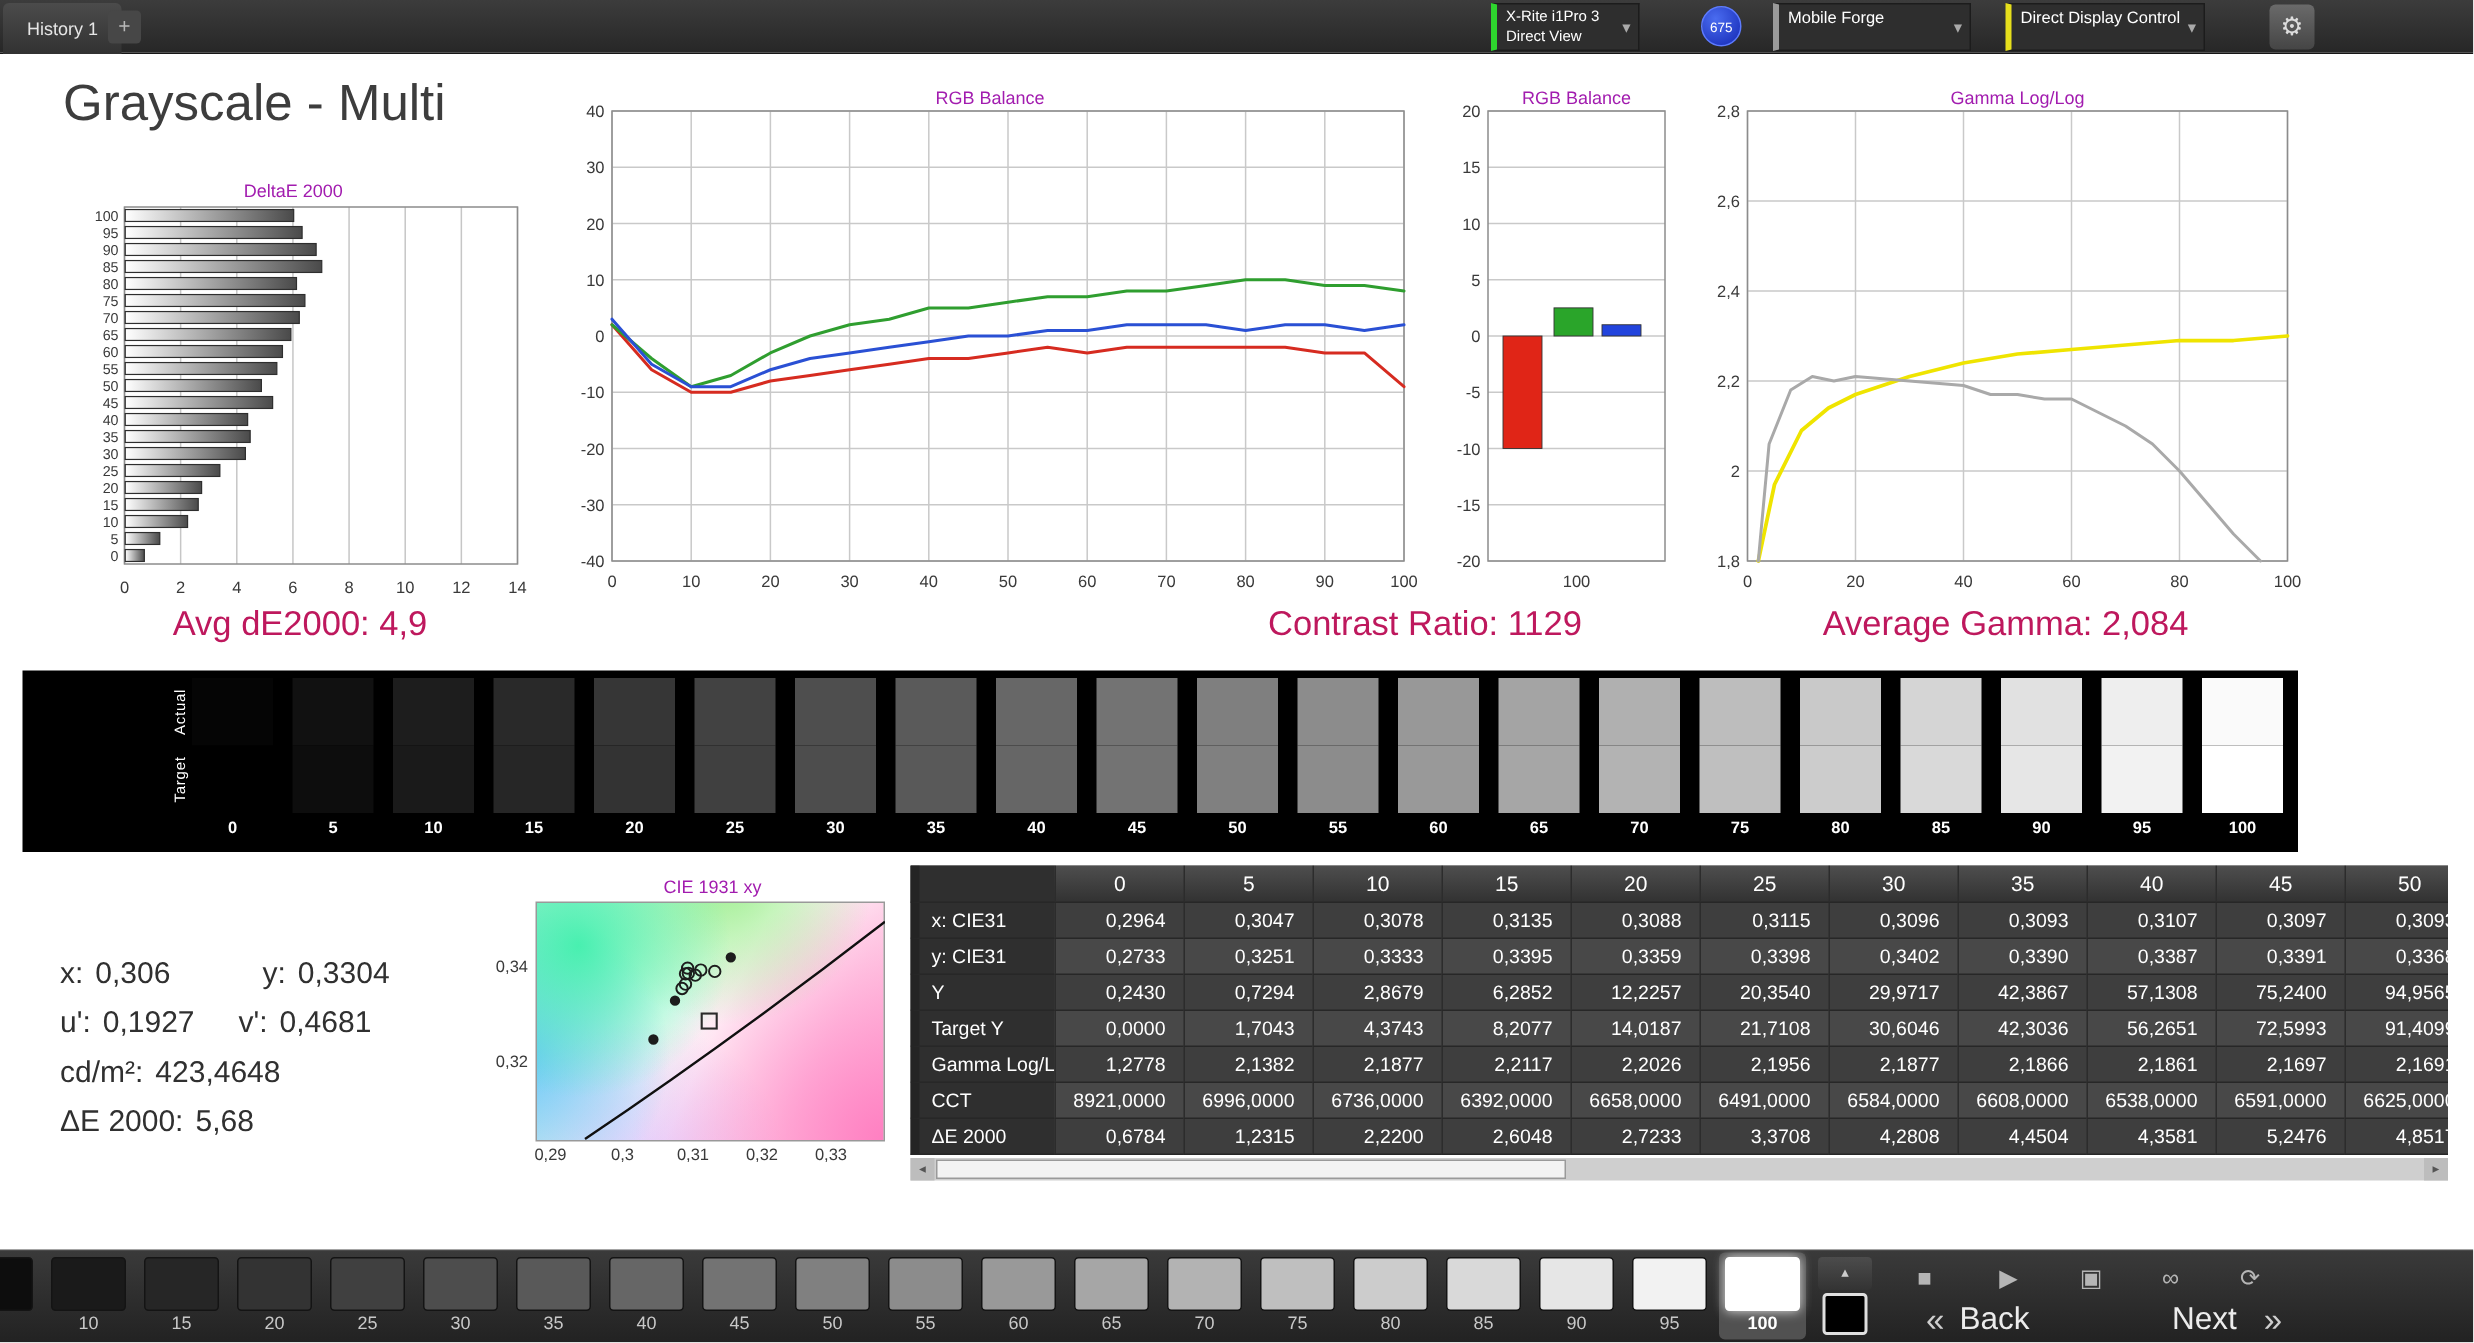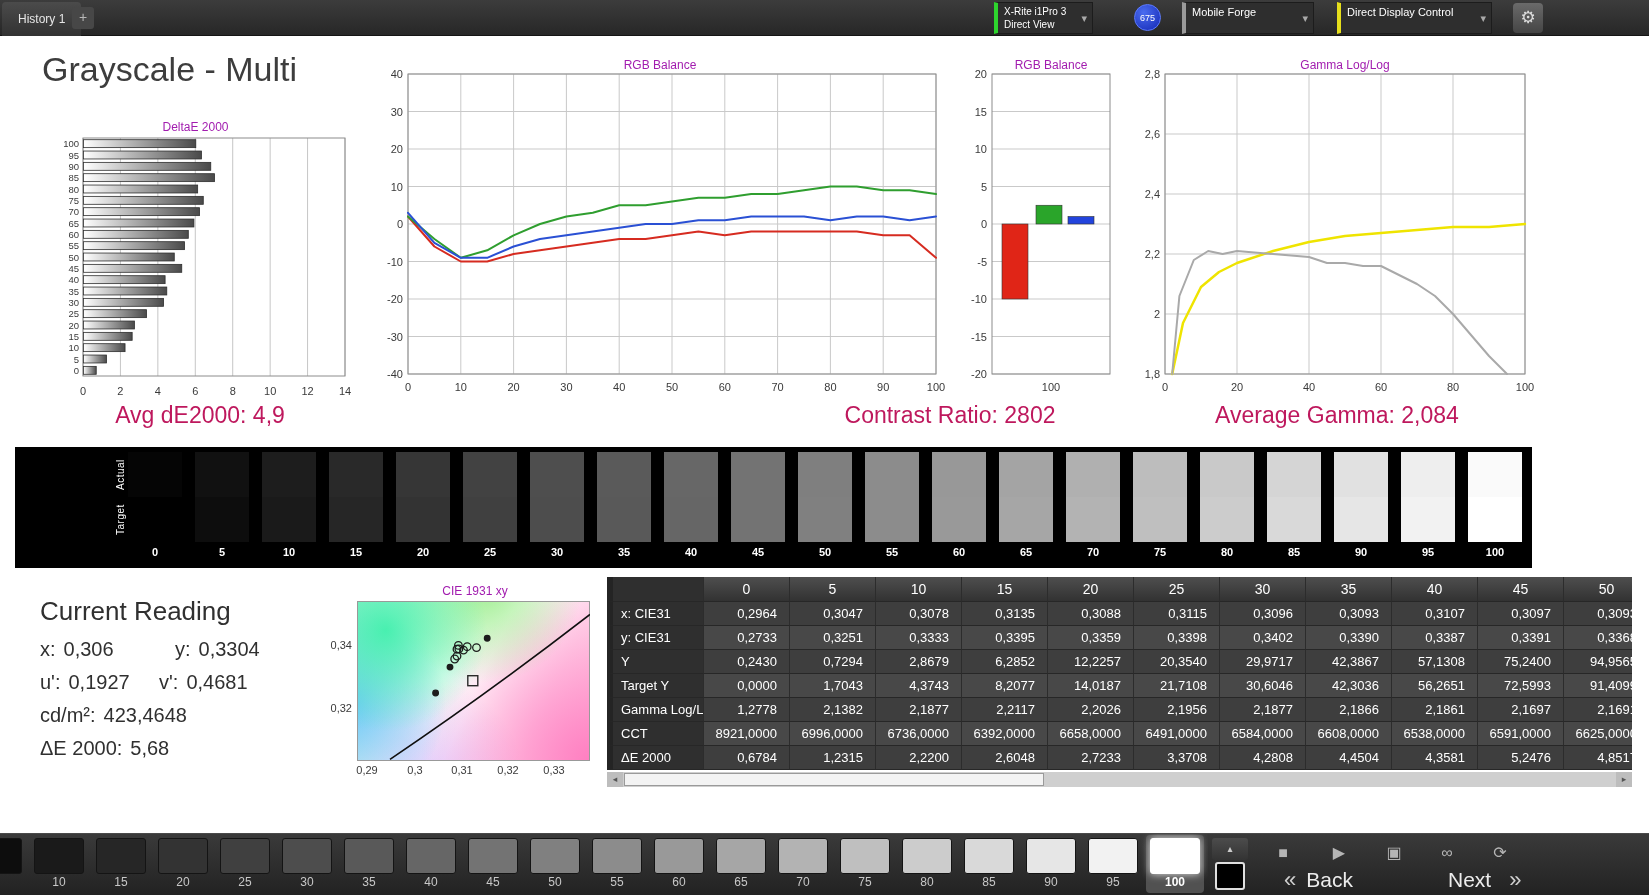--- a/index.html
+++ b/index.html
@@ -16,21 +16,21 @@
        text-align:center;line-height:21px;font-size:14px;cursor:default;}
   .selbox{top:2px;height:32px;background:#2e2e2e;border:1px solid #1c1c1c;border-left:4px solid #555;
        color:#fff;display:flex;align-items:center;padding-left:6px;}
   .selbox .chev{margin-left:auto;padding-right:5px;color:#aaa;font-size:11px;}
   #meterbox{left:994px;width:99px;border-left-color:#2ed52e;}
   #meterbox .sel2 div{font-size:10px;line-height:13px;white-space:nowrap;}
   #badge{left:1134px;top:4px;width:27px;height:27px;border-radius:50%;
        background:radial-gradient(circle at 35% 30%,#4a6cf0,#1428b4);border:1px solid #5d7bff;
        color:#fff;font-size:9px;text-align:center;line-height:27px;}
   #sourcebox{left:1182px;width:132px;border-left-color:#9a9a9a;}
-  #ddcbox{left:1337px;width:155px;border-left-color:#e6df1c;}
+  #ddcbox{left:1337px;width:133px;border-left-color:#e6df1c;}
   .sel1{font-size:11px;align-self:flex-start;padding-top:3px;white-space:nowrap;}
   #gearbtn{left:1513px;top:3px;width:30px;height:30px;background:linear-gradient(#6a6a6a,#454545);
        border-radius:4px;color:#ddd;font-size:17px;text-align:center;line-height:30px;}
 
   
   #page-title{left:42px;top:50px;font-size:34px;color:#3d3d3d;}
   .chart-title{font-size:12px;color:#a21caf;text-align:center;}
   #t-deltae{left:78px;top:120px;width:235px;}
   #t-rgbline{left:480px;top:58px;width:360px;}
   #t-rgbbar{left:962px;top:58px;width:178px;}
@@ -316,21 +316,21 @@
       <line x1="318" y1="8" x2="318" y2="308" stroke="#c9c9c9"></line>
       <text x="318" y="325" text-anchor="middle" font-size="11" fill="#3a3a3a">80</text>
       <line x1="390" y1="8" x2="390" y2="308" stroke="#c9c9c9"></line>
       <text x="390" y="325" text-anchor="middle" font-size="11" fill="#3a3a3a">100</text>
       <rect x="30" y="8" width="360" height="300" fill="none" stroke="#8c8c8c"></rect>
       <polyline points="37.2,308.0 48.0,257.0 66.0,221.0 84.0,206.0 102.0,197.0 138.0,185.0 174.0,176.0 210.0,170.0 246.0,167.0 282.0,164.0 318.0,161.0 354.0,161.0 390.0,158.0" fill="none" stroke="#efe400" stroke-width="2.5" stroke-linejoin="round" stroke-linecap="round"></polyline>
       <polyline points="37.2,308.0 44.4,230.0 58.8,194.0 73.2,185.0 87.6,188.0 102.0,185.0 138.0,188.0 174.0,191.0 192.0,197.0 210.0,197.0 228.0,200.0 246.0,200.0 264.0,209.0 282.0,218.0 300.0,230.0 318.0,248.0 336.0,269.0 354.0,290.0 372.0,308.0" fill="none" stroke="#a9a9a9" stroke-width="2" stroke-linejoin="round" stroke-linecap="round"></polyline>
     </svg>
 
   <div class="abs summary" id="sum1">Avg dE2000: 4,9</div>
-  <div class="abs summary" id="sum3">Contrast Ratio: 2802</div>
+  <div class="abs summary" id="sum3">Contrast Ratio: 1129</div>
   <div class="abs summary" id="sum4">Average Gamma: 2,084</div>
 
   <div class="abs" id="strip">
     <div class="vlabel" id="vl-actual">Actual</div>
     <div class="vlabel" id="vl-target">Target</div>
     <div id="strip-swatches">
         <div class="sw" style="left: 113px;">
           <div class="half" style="background: rgb(5, 5, 5);"></div>
           <div class="half" style="background: rgb(0, 0, 0);"></div>
         </div>
@@ -431,21 +431,20 @@
         </div>
         <div class="sw-label" style="left: 1386px;">95</div>
         <div class="sw" style="left: 1453px;">
           <div class="half" style="background: rgb(250, 250, 250);"></div>
           <div class="half" style="background: rgb(255, 255, 255);"></div>
         </div>
         <div class="sw-label" style="left: 1453px;">100</div>
       </div>
   </div>
 
-  <div class="abs" id="cr-title">Current Reading</div>
   <div class="abs cr" id="cr-x">
     <span>x:</span><span class="v">0,306</span>
   </div>
   <div class="abs cr" id="cr-y">
     <span>y:</span><span class="v">0,3304</span>
   </div>
   <div class="abs cr" id="cr-u">
     <span>u':</span><span class="v">0,1927</span>
   </div>
   <div class="abs cr" id="cr-v">

